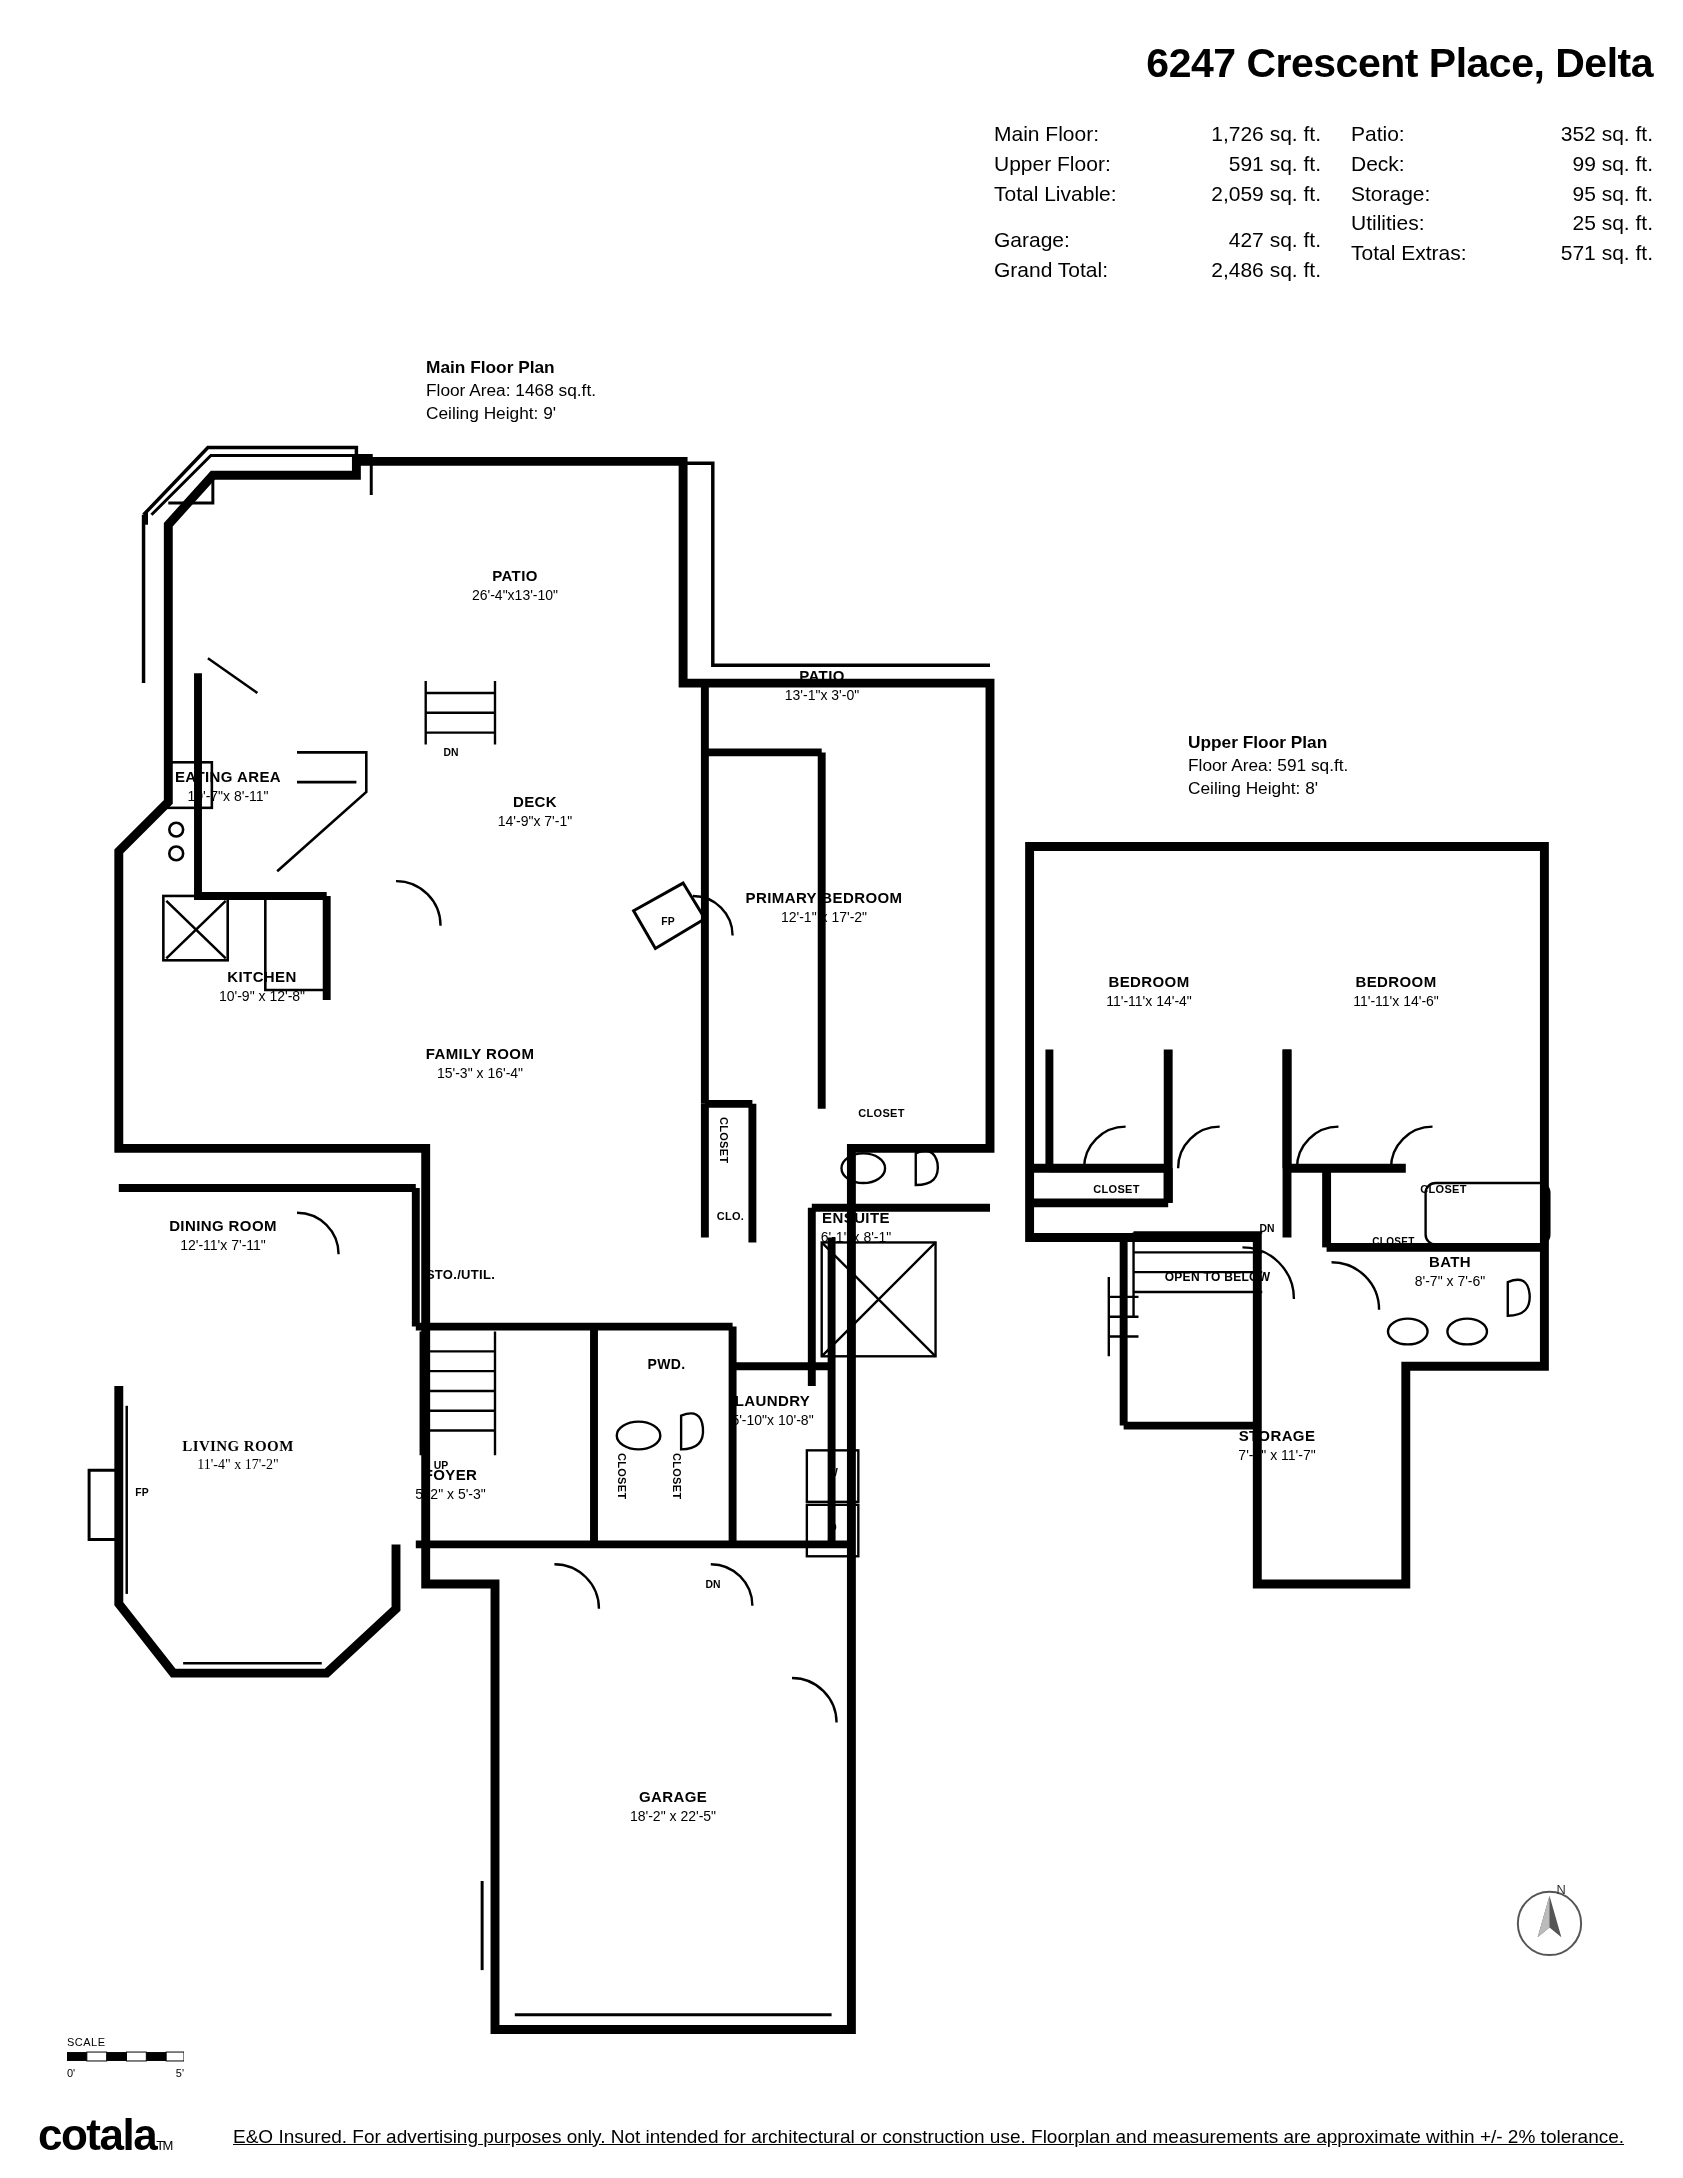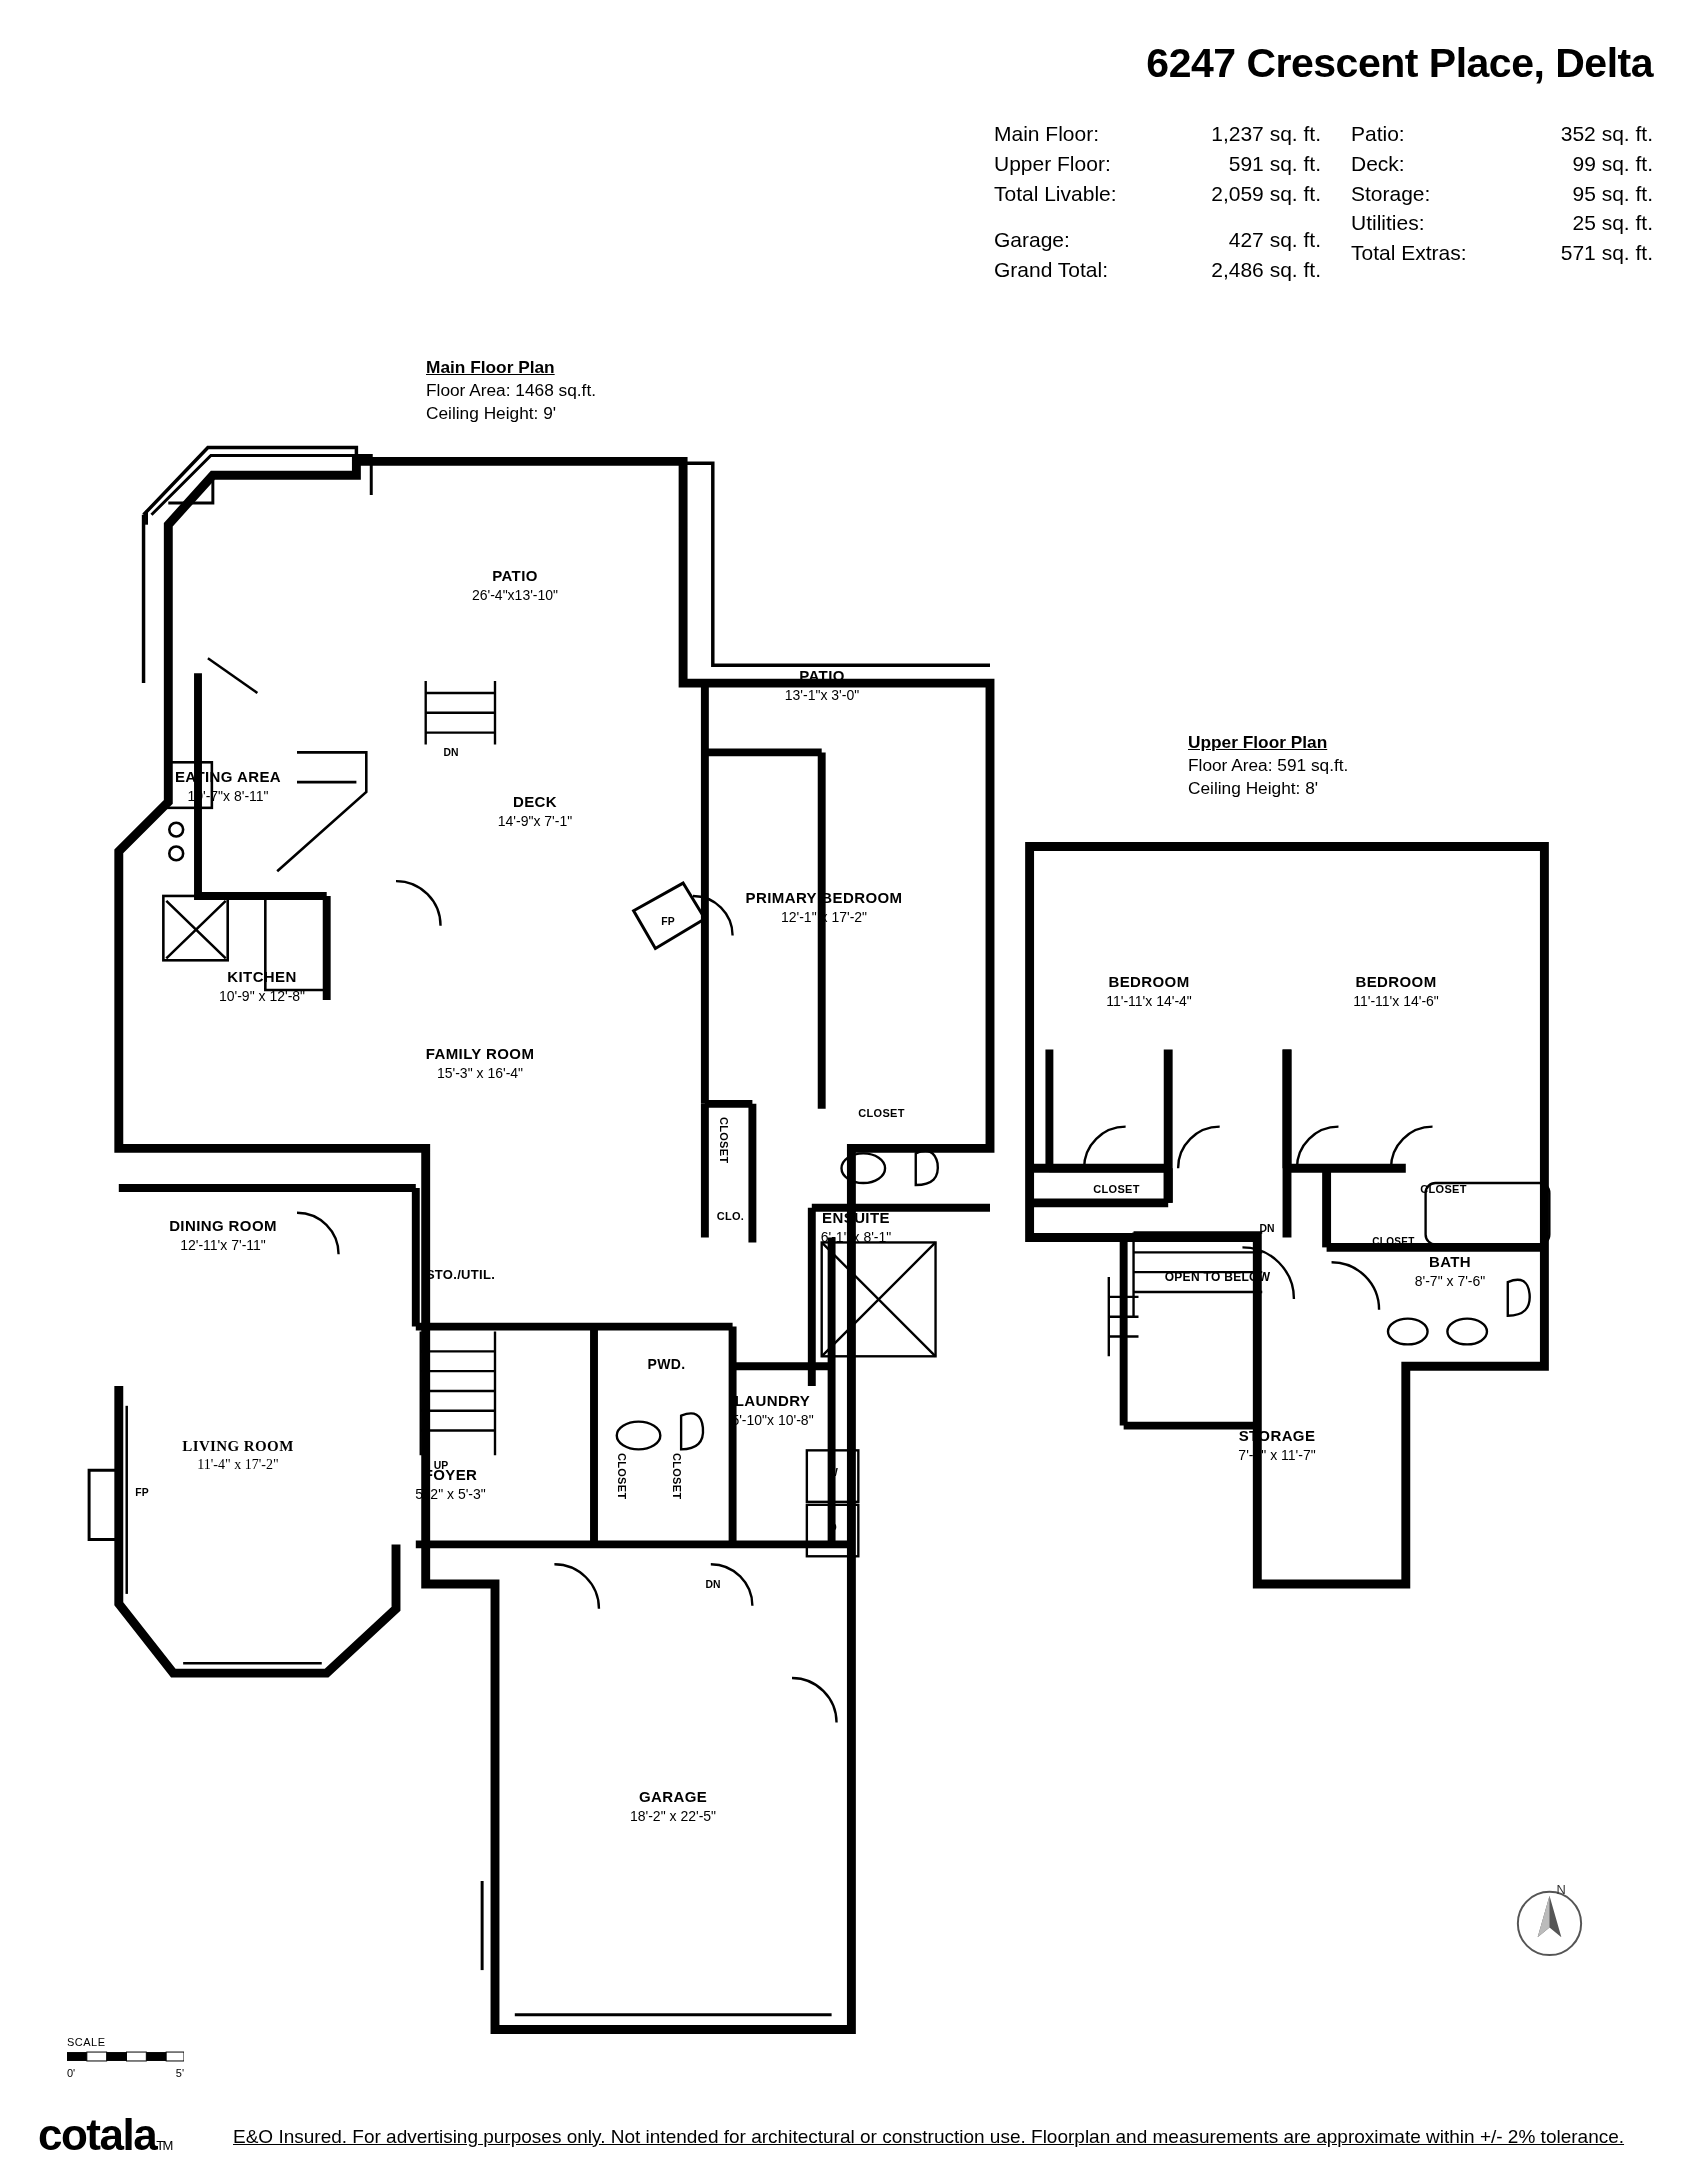--- a/index.html
+++ b/index.html
@@ -23,21 +23,21 @@
   .stat-col{font-size:21px;}
   .stat-row{display:flex; justify-content:space-between; line-height:1.42;}
   .stat-row .lbl{padding-right:18px; white-space:nowrap;text-align:right;}
   .stat-row .val{white-space:nowrap; text-align:right;}
   .stat-row.bold .lbl,.stat-row.bold .val{font-weight:normal;}
   .colA{width:327px;}
   .colB{width:302px;}
   .spacer{height:17px;}
   
   .caption{position:absolute; font-size:17.3px; line-height:1.34;}
-  .caption .hd{font-weight:bold; text-decoration:underline; display:block;}
+  .caption .hd{font-weight:bold; display:block;}
   
   .rm{position:absolute; text-align:center; font-size:15px; line-height:1.35;}
   .rm .n{font-weight:bold; letter-spacing:0.4px;}
   .rm .d{font-size:14px;}
   .tiny{position:absolute; font-size:11px; font-weight:bold; letter-spacing:0.3px; text-align:center;}
   .vert{writing-mode:vertical-rl; text-orientation:mixed;}
   .mini{position:absolute; font-size:10.4px; font-weight:bold; text-align:center;}
   #logo{position:absolute; left:38px; bottom:18px; font-size:44px; font-weight:bold; letter-spacing:-1.5px;}
   #logo sub{font-size:13px; font-weight:normal; vertical-align:baseline;}
   #disclaimer{position:absolute; left:233px; bottom:30px; font-size:19px;text-decoration:underline;}
@@ -50,21 +50,21 @@
 </head>
 <body>
 
 <div id="title">6247 Crescent Place, Delta</div>
 
 <div id="stats">
   <div class="stat-cols">
     <div class="stat-col colA">
       <div class="stat-row">
           <span class="lbl">Main Floor:</span>
-          <span class="val">1,237 sq. ft.</span>
+          <span class="val">1,726 sq. ft.</span>
         </div>
       <div class="stat-row">
           <span class="lbl">Upper Floor:</span>
           <span class="val">591 sq. ft.</span>
         </div>
       <div class="stat-row bold">
           <span class="lbl">Total Livable:</span>
           <span class="val">2,059 sq. ft.</span>
         </div>
       <div class="spacer"></div>

